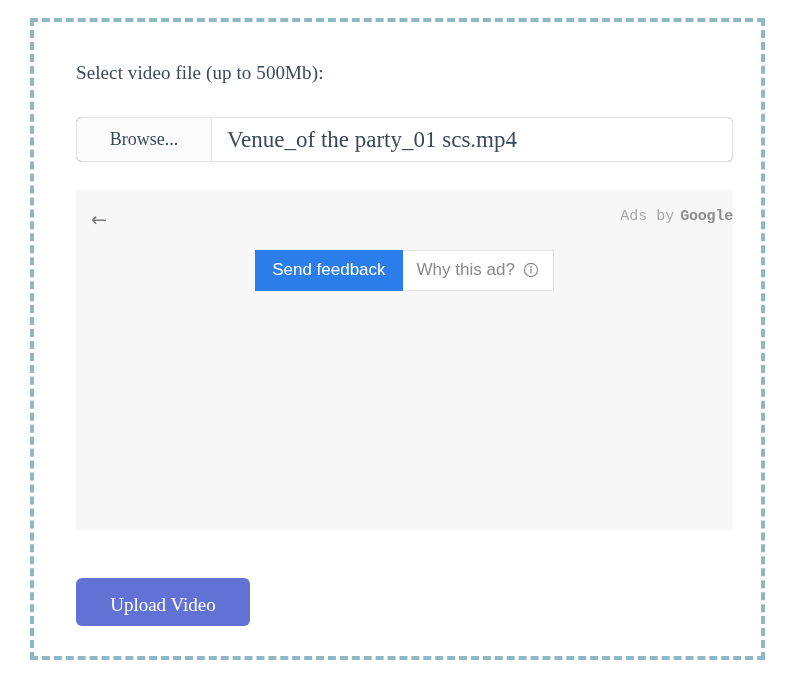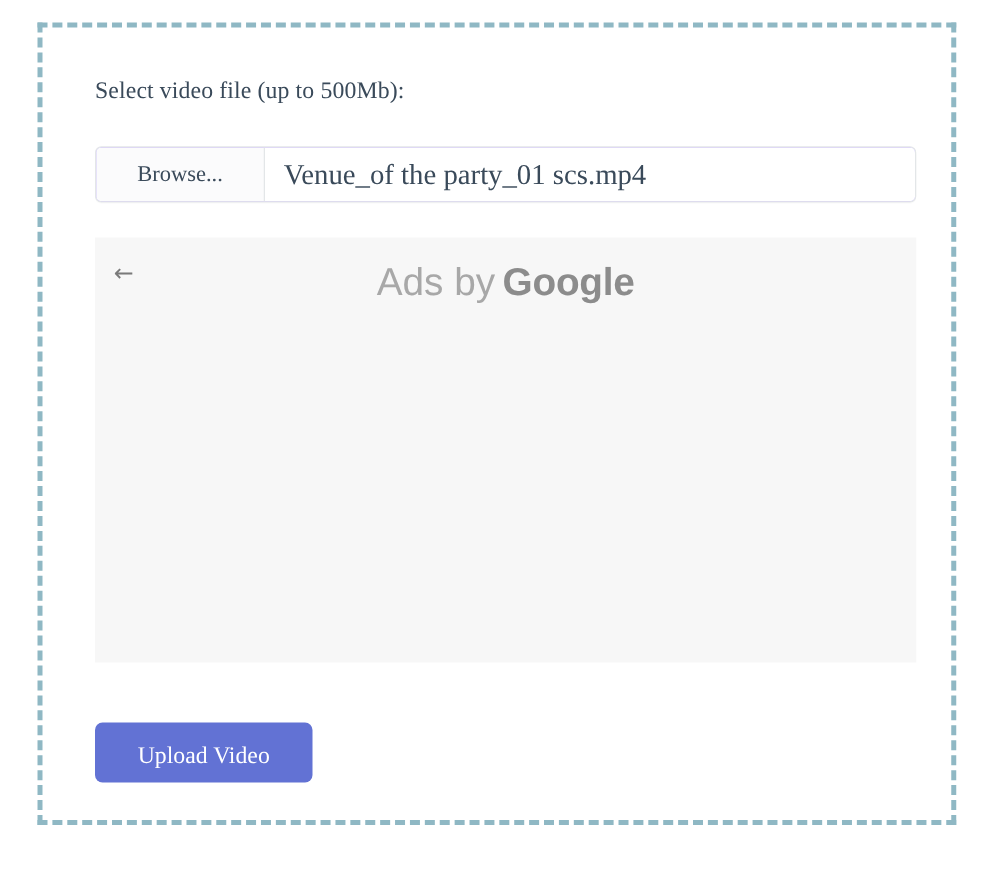--- a/index.html
+++ b/index.html
@@ -50,21 +50,21 @@
     position: absolute;
     left: 42px;
     top: 95px;
     width: 657px;
     height: 45px;
     box-sizing: border-box;
     display: flex;
     align-items: stretch;
     border: 1px solid #e3e6e8;
     border-radius: 5px;
-    background: #c4b5fd;
+    background: #0f172a;
     overflow: hidden;
     box-shadow: 0 1px 0 rgba(0,0,0,0.02);
   }
   .browse-btn {
     width: 135px;
     display: flex;
     align-items: center;
     justify-content: center;
     background: #fbfbfc;
     border: none;
@@ -110,23 +110,23 @@
     text-align: center;
     font-family: "DejaVu Sans", sans-serif;
     cursor: pointer;
     user-select: none;
   }
   .ads-by-google {
     position: absolute;
     left: 0;
     right: 0;
     top: 18px;
-    text-align: center;
-    font-family: Liberation Sans, sans-serif;
-    font-size: 31px;
+    text-align: right;
+    font-family: Liberation Mono, monospace;
+    font-size: 15px;
     white-space: nowrap;
   }
   .ads-by {
     color: #a8a8a8;
     font-weight: 400;
   }
   .google-word {
     color: #8c8c8c;
     font-weight: 700;
     margin-left: 6px;
@@ -208,19 +208,32 @@
     </div>
 
     <div class="ad-panel">
 
       <div class="ad-back-arrow">←</div>
 
       <div class="ads-by-google">
         <span class="ads-by">Ads by</span><span class="google-word">Google</span>
       </div>
 
+      <div class="ad-actions">
+        <button class="send-feedback-btn" type="button">Send feedback</button>
+        <button class="why-this-ad-btn" type="button">
+          <span>Why this ad?</span>
+          <span class="info-icon">
+            <svg width="16" height="16" viewBox="0 0 16 16" aria-hidden="true">
+              <circle cx="8" cy="8" r="6.6" fill="none" stroke="#8a8a8a" stroke-width="1.2"></circle>
+              <circle cx="8" cy="4.9" r="0.85" fill="#8a8a8a"></circle>
+              <rect x="7.35" y="6.6" width="1.3" height="5" rx="0.55" fill="#8a8a8a"></rect>
+            </svg>
+          </span>
+        </button>
+      </div>
 
     </div>
 
     <button class="upload-btn" type="button">Upload Video</button>
 
   </div>
 </div>
 
 </body></html>

